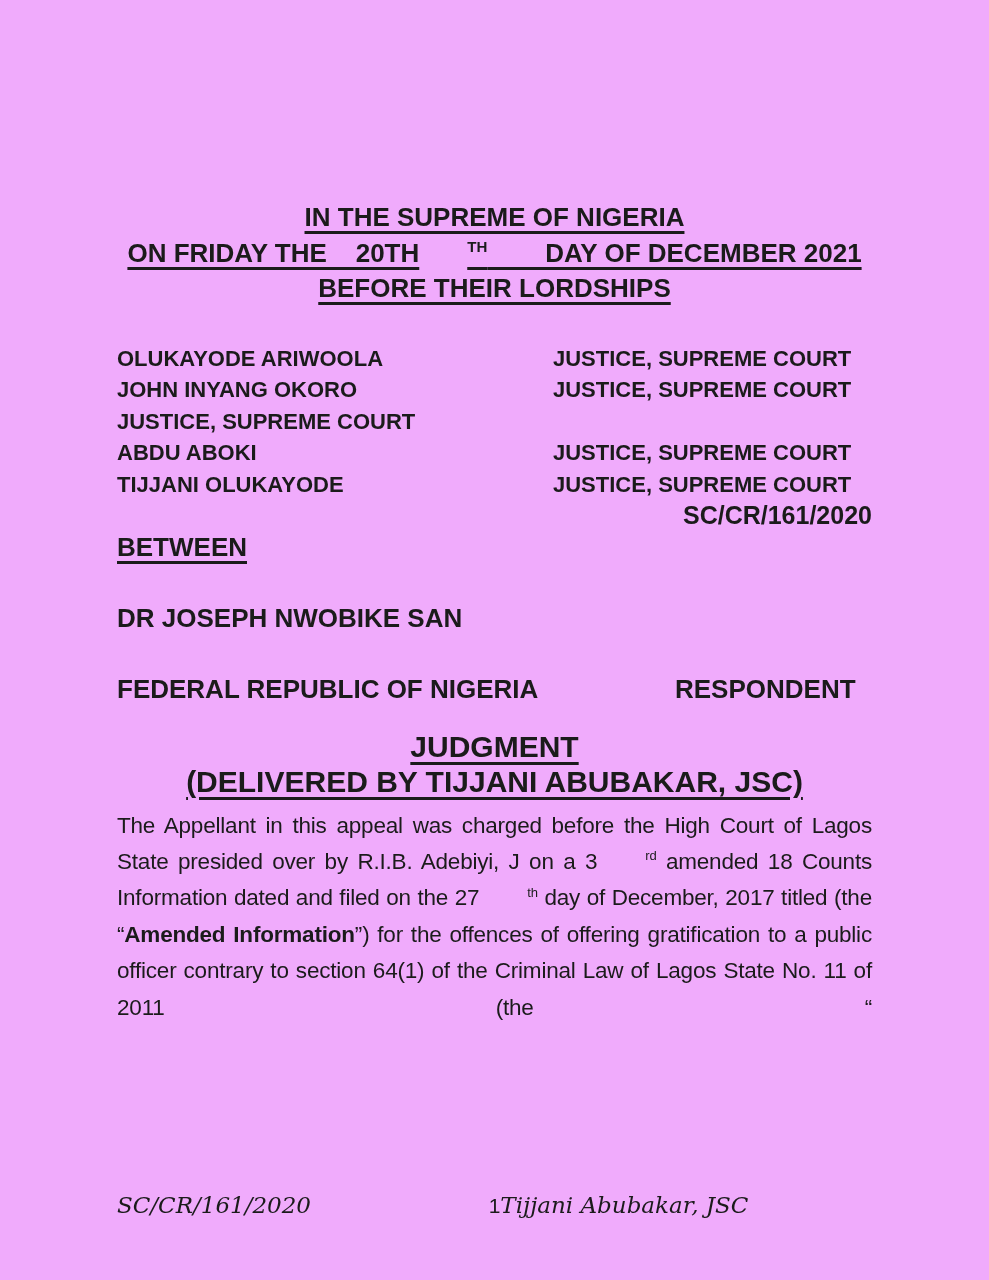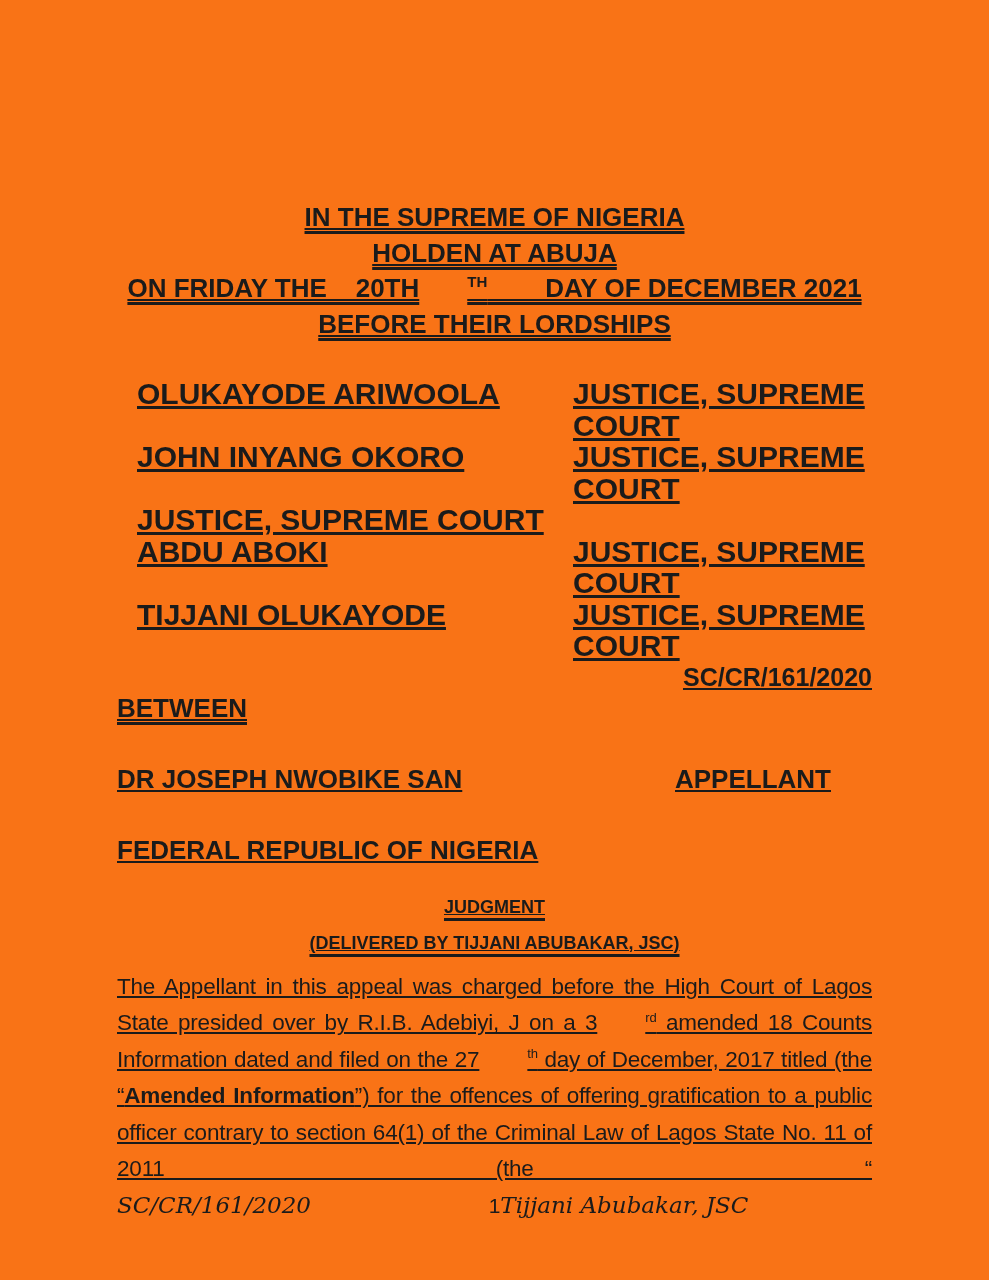--- a/index.html
+++ b/index.html
@@ -1,47 +1,47 @@
 <!DOCTYPE html>
 <html><head>
 <meta charset="utf-8">
 <style>
   * { margin:0; padding:0; box-sizing:border-box; }
   html, body { background:#ffffff; }
   body {
     width:989px; height:1280px; position:relative; overflow:hidden;
     font-family:"Liberation Sans", sans-serif; color:#1b1b1b;
   }
-  .page { position:absolute; inset:0; padding:200px 117px 0 117px; background:#f97316;text-decoration:underline; }
+  .page { position:absolute; inset:0; padding:200px 117px 0 117px; background:#f0abfc; }
 
   
   .court-header { text-align:center; font-weight:bold; font-size:26px; }
   .hline { line-height:35.5px; }
   .uline {
     text-decoration:underline;
     text-decoration-thickness:2.5px;
     text-underline-offset:5px;
   }
   sup { font-size:58%; line-height:0;padding-left:48px; }
 
   
   .justices { margin-top:36px; }
-  .jrow { display:flex; font-weight:bold; font-size:30px; line-height:31.5px;margin-left:20px; }
+  .jrow { display:flex; font-weight:bold; font-size:22px; line-height:31.5px; }
   .jname { width:436px; flex:none; }
   .jtitle { flex:1; }
   .casenum { text-align:right; font-weight:bold; font-size:25px; line-height:31.5px; }
 
   
   .between { font-weight:bold; font-size:26px; line-height:31px; }
   .prow { display:flex; margin-top:40px; font-weight:bold; font-size:26px; line-height:31px;align-items:center; }
   .pname { width:558px; flex:none; }
   .prole { flex:1; }
 
   
-  .jud { margin-top:24px; text-align:center; font-weight:bold; font-size:18px; line-height:35.5px; }
+  .jud { margin-top:24px; text-align:center; font-weight:bold; font-size:30px; line-height:35.5px; }
 
   
   .body-par {
     margin-top:8px; font-size:22.5px; line-height:36.4px;
     letter-spacing:-0.2px; text-align:justify; text-align-last:justify;
   }
   .body-par .bold { font-weight:bold; }
 
   
   .footer {
@@ -53,21 +53,20 @@
   .f-page { flex:none; font-size:21px; font-family:"Liberation Sans", sans-serif; font-style:normal; }
   .f-right { flex:1; text-align:left; }
 </style>
 </head>
 <body>
 
 <div class="page">
 
   <div class="court-header">
     <div class="hline"><span class="uline">IN THE SUPREME OF NIGERIA</span></div>
-    <div class="hline"><span class="uline">HOLDEN AT ABUJA</span></div>
     <div class="hline">
       <span class="uline"><span>ON FRIDAY THE&nbsp;&nbsp;&nbsp;&nbsp;20TH</span><sup>TH</sup><span>&nbsp;&nbsp;&nbsp;&nbsp;&nbsp;&nbsp;&nbsp;&nbsp;DAY OF DECEMBER 2021</span></span>
     </div>
     <div class="hline"><span class="uline">BEFORE THEIR LORDSHIPS</span></div>
   </div>
 
   <div class="justices">
       <div class="jrow">
         <span class="jname">OLUKAYODE ARIWOOLA</span>
         <span class="jtitle">JUSTICE, SUPREME COURT</span>
@@ -88,26 +87,26 @@
         <span class="jtitle">JUSTICE, SUPREME COURT</span>
       </div>
     </div>
 
   <div class="casenum">SC/CR/161/2020</div>
 
   <div class="between"><span class="uline">BETWEEN</span></div>
 
   <div class="prow">
     <span class="pname">DR JOSEPH NWOBIKE SAN</span>
-    <span class="prole">APPELLANT</span>
   </div>
 
 
   <div class="prow">
     <span class="pname">FEDERAL REPUBLIC OF NIGERIA</span>
+    <span class="prole">RESPONDENT</span>
   </div>
 
   <div class="jud">
     <div><span class="uline">JUDGMENT</span></div>
     <div><span class="uline">(DELIVERED BY TIJJANI ABUBAKAR, JSC)</span></div>
   </div>
 
   <div class="body-par"><span>The Appellant in this appeal was charged before the High Court of Lagos State presided over by R.I.B. Adebiyi, J on a 3</span><sup>rd</sup><span> amended 18 Counts Information dated and filed on the 27</span><sup>th</sup><span> day of December, 2017 titled (the “</span><span class="bold">Amended Information</span><span>”) for the offences of offering gratification to a public officer contrary to section 64(1) of the Criminal Law of Lagos State No. 11 of 2011 (the “</span></div>
 
   <div class="footer">

